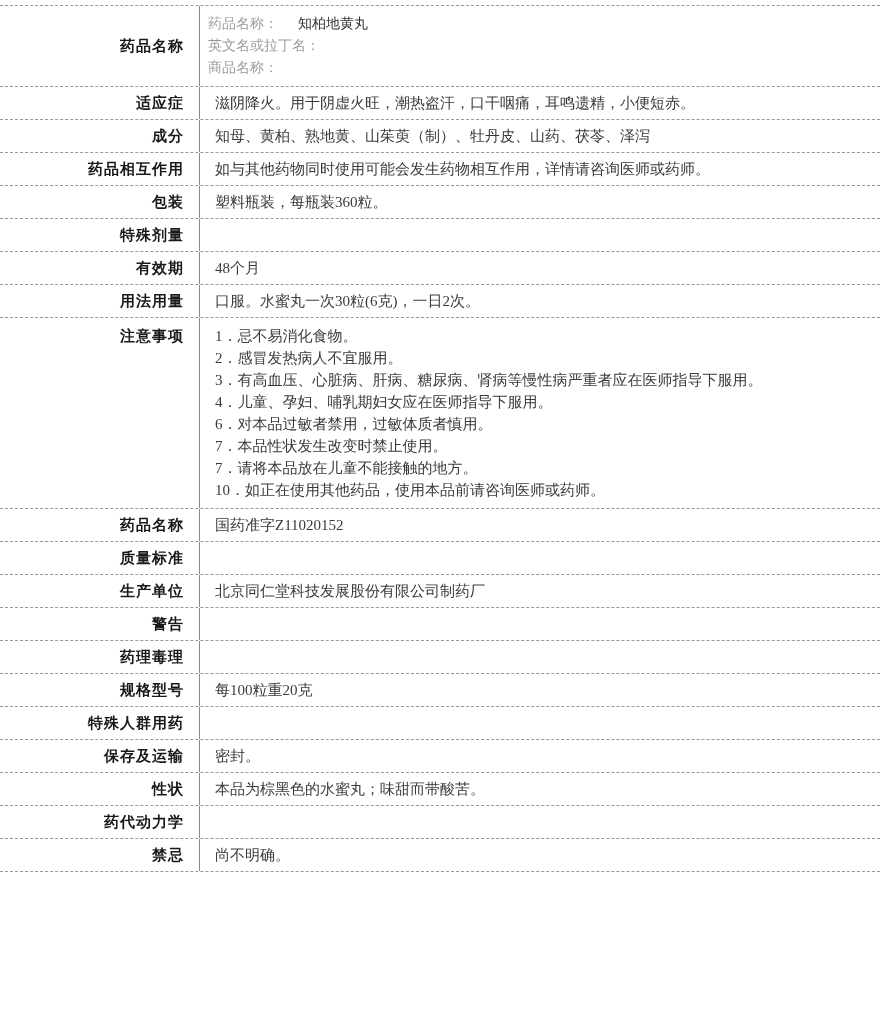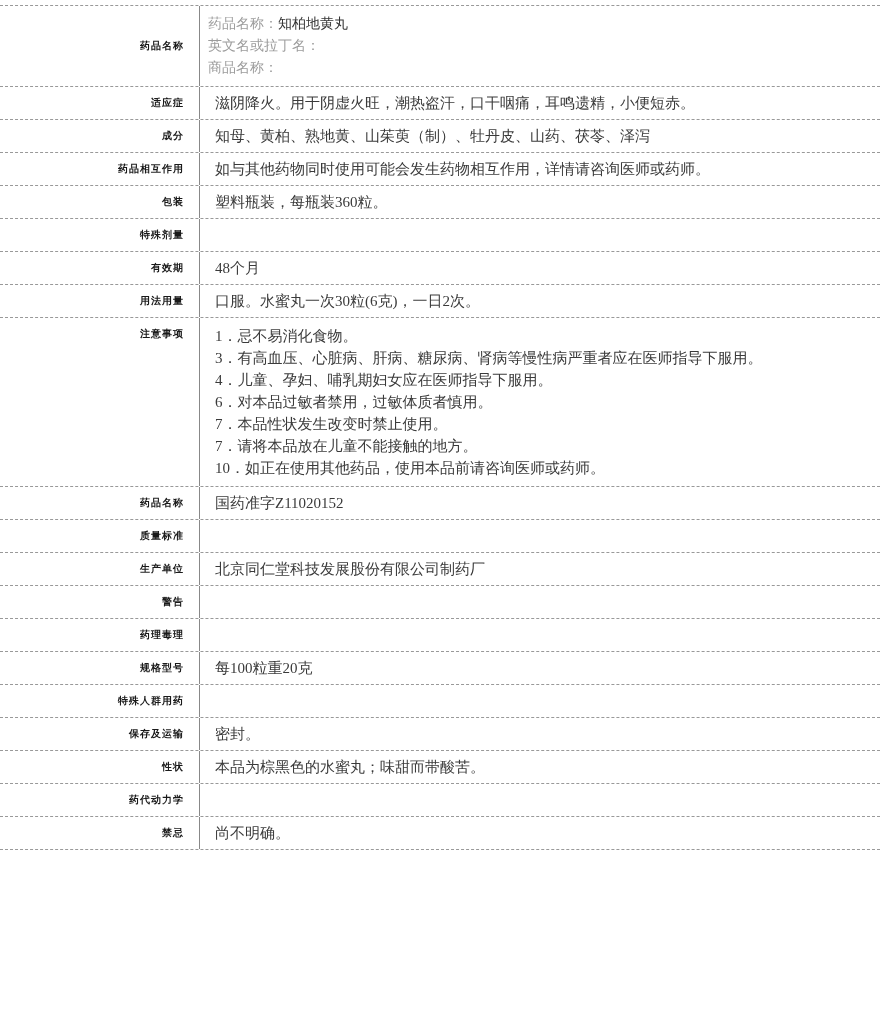--- a/index.html
+++ b/index.html
@@ -28,21 +28,21 @@
     flex: 0 0 200px;
     width: 200px;
     box-sizing: border-box;
     border-right: 1px solid #888888;
     display: flex;
     align-items: center;
     justify-content: flex-end;
     text-align: right;
     padding: 4px 15px 4px 4px;
     min-height: 32px;
-    font-size: 10px;
+    font-size: 15px;
     font-weight: bold;
     color: #1a1a1a;
     letter-spacing: 1px;
   }
   .value-cell {
     flex: 1 1 auto;
     box-sizing: border-box;
     display: flex;
     align-items: center;
     padding: 4px 10px 4px 15px;
@@ -59,21 +59,21 @@
     line-height: 22px;
     font-size: 14px;
     white-space: nowrap;
   }
   .field-key {
     color: #9c9c9c;
     margin-top: 32px;
   }
   .field-value {
     color: #333333;
-    margin-left: 0;
+    margin-left: 20px;
   }
   
   .row.notes-row .label-cell {
     align-items: flex-start;
     padding-top: 9px;
   }
   .row.notes-row .value-cell {
     display: block;
     padding: 7px 10px 7px 15px;
   }
@@ -136,20 +136,21 @@
 
     <div class="row">
       <div class="label-cell">用法用量</div>
       <div class="value-cell">口服。水蜜丸一次30粒(6克)，一日2次。</div>
     </div>
 
     <div class="row notes-row">
       <div class="label-cell">注意事项</div>
       <div class="value-cell">
         <div class="note-line">1．忌不易消化食物。</div>
+        <div class="note-line">2．感冒发热病人不宜服用。</div>
         <div class="note-line">3．有高血压、心脏病、肝病、糖尿病、肾病等慢性病严重者应在医师指导下服用。</div>
         <div class="note-line">4．儿童、孕妇、哺乳期妇女应在医师指导下服用。</div>
         <div class="note-line">6．对本品过敏者禁用，过敏体质者慎用。</div>
         <div class="note-line">7．本品性状发生改变时禁止使用。</div>
         <div class="note-line">7．请将本品放在儿童不能接触的地方。</div>
         <div class="note-line">10．如正在使用其他药品，使用本品前请咨询医师或药师。</div>
       </div>
     </div>
 
     <div class="row">

